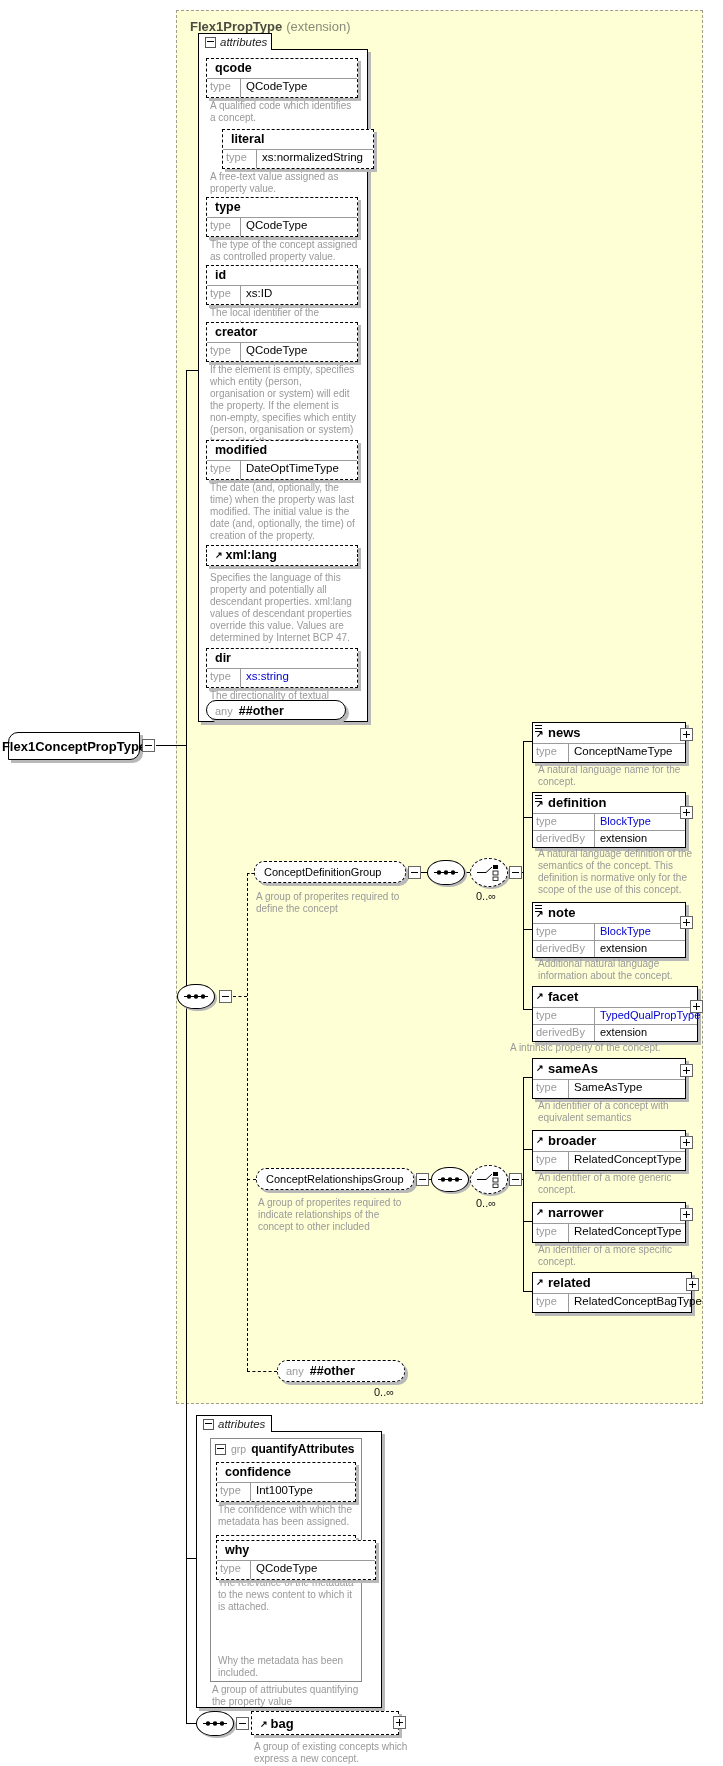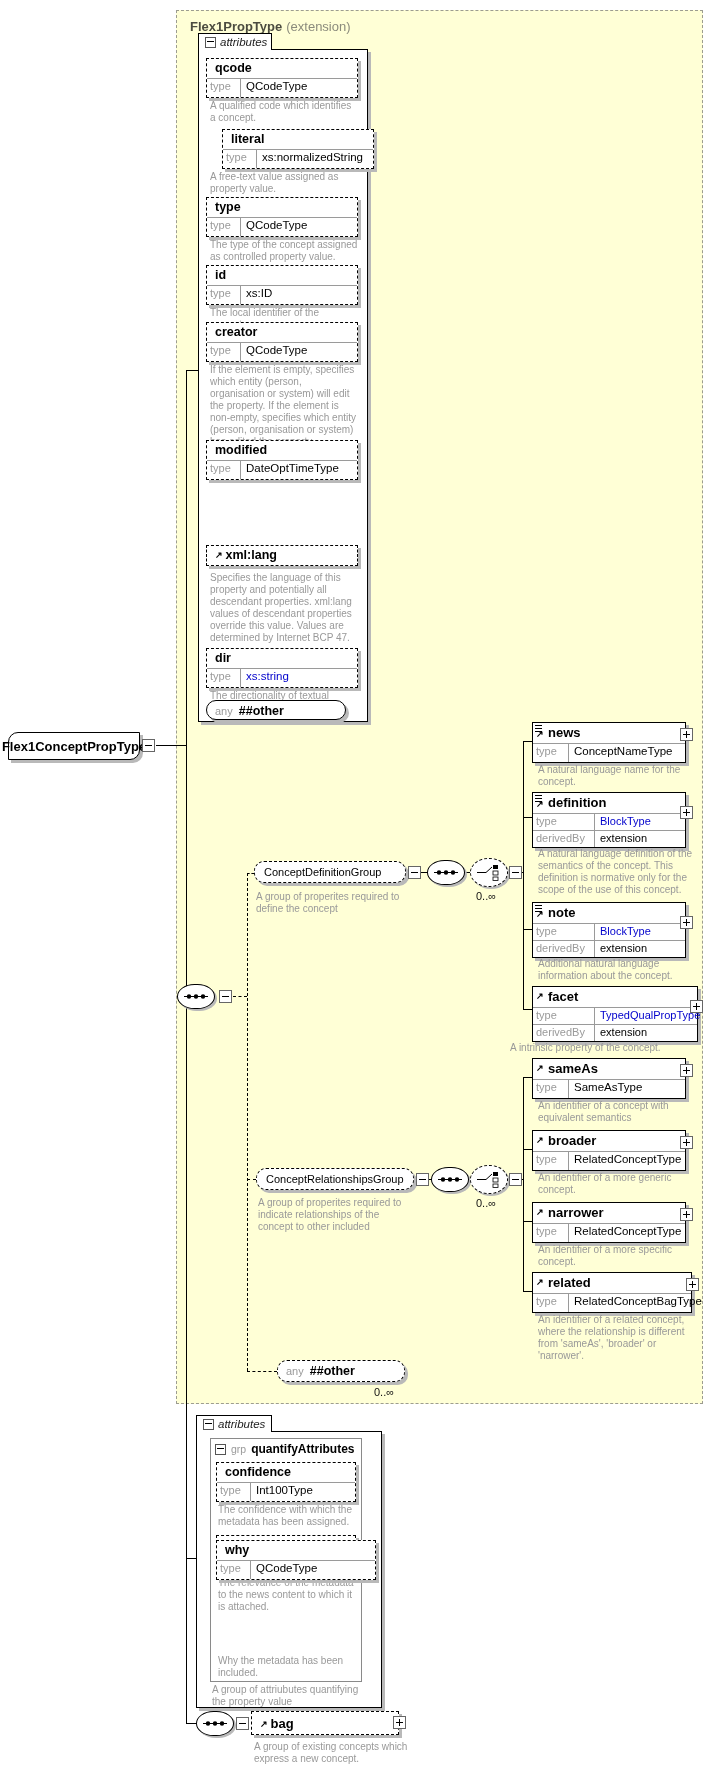--- a/index.html
+++ b/index.html
@@ -137,20 +137,21 @@
   </div>
   <div class="a desc" style="left:210px;top:364px;width:148px;">If the element is empty, specifies which entity (person, organisation or system) will edit the property. If the element is non-empty, specifies which entity (person, organisation or system) has edited the property.</div>
 
   <div class="a dbox" style="left:206px;top:440px;width:152px;">
     <div class="aname">modified</div>
     <div class="trow">
         <span class="tl" style="width:34px;">type</span>
         <span class="tv">DateOptTimeType</span>
       </div>
   </div>
+  <div class="a desc" style="left:210px;top:482px;width:148px;">The date (and, optionally, the time) when the property was last modified. The initial value is the date (and, optionally, the time) of creation of the property.</div>
 
   <div class="a dbox" style="left:206px;top:545px;width:152px;height:21px;">
     <div class="aname"><span class="arr-inline">↗</span><span>xml:lang</span></div>
   </div>
   <div class="a desc" style="left:210px;top:572px;width:148px;">Specifies the language of this property and potentially all descendant properties. xml:lang values of descendant properties override this value. Values are determined by Internet BCP 47.</div>
 
   <div class="a dbox" style="left:206px;top:648px;width:152px;">
     <div class="aname">dir</div>
     <div class="trow">
         <span class="tl" style="width:34px;">type</span>
@@ -322,21 +323,20 @@
   <div class="a desc" style="left:538px;top:1244px;width:150px;">An identifier of a more specific concept.</div>
 
   <div class="a sbox" style="left:532px;top:1272px;width:160px;">
     <div class="ename"><span class="ic-ref" style="top:5px;">↗</span><span>related</span></div>
     <div class="trow">
         <span class="tl" style="width:36px;">type</span>
         <span class="tv">RelatedConceptBagType</span>
       </div>
   </div>
   <div class="a con plus" style="left:686px;top:1278px;"></div>
-  <div class="a desc" style="left:538px;top:1314px;width:155px;">An identifier of a related concept, where the relationship is different from 'sameAs', 'broader' or 'narrower'.</div>
 
   <div class="a tab" style="left:196px;top:1415px;width:76px;height:17px;">
     <span class="con9"></span>
     <span>attributes</span>
   </div>
   <div class="a sbox" style="left:196px;top:1431px;width:186px;height:277px;"></div>
 
   <div class="a" style="left:210px;top:1438px;width:152px;height:244px;background:#fff;border:1px solid #8a8a8a;">
     <div class="grph">
       <span class="con9"></span>

